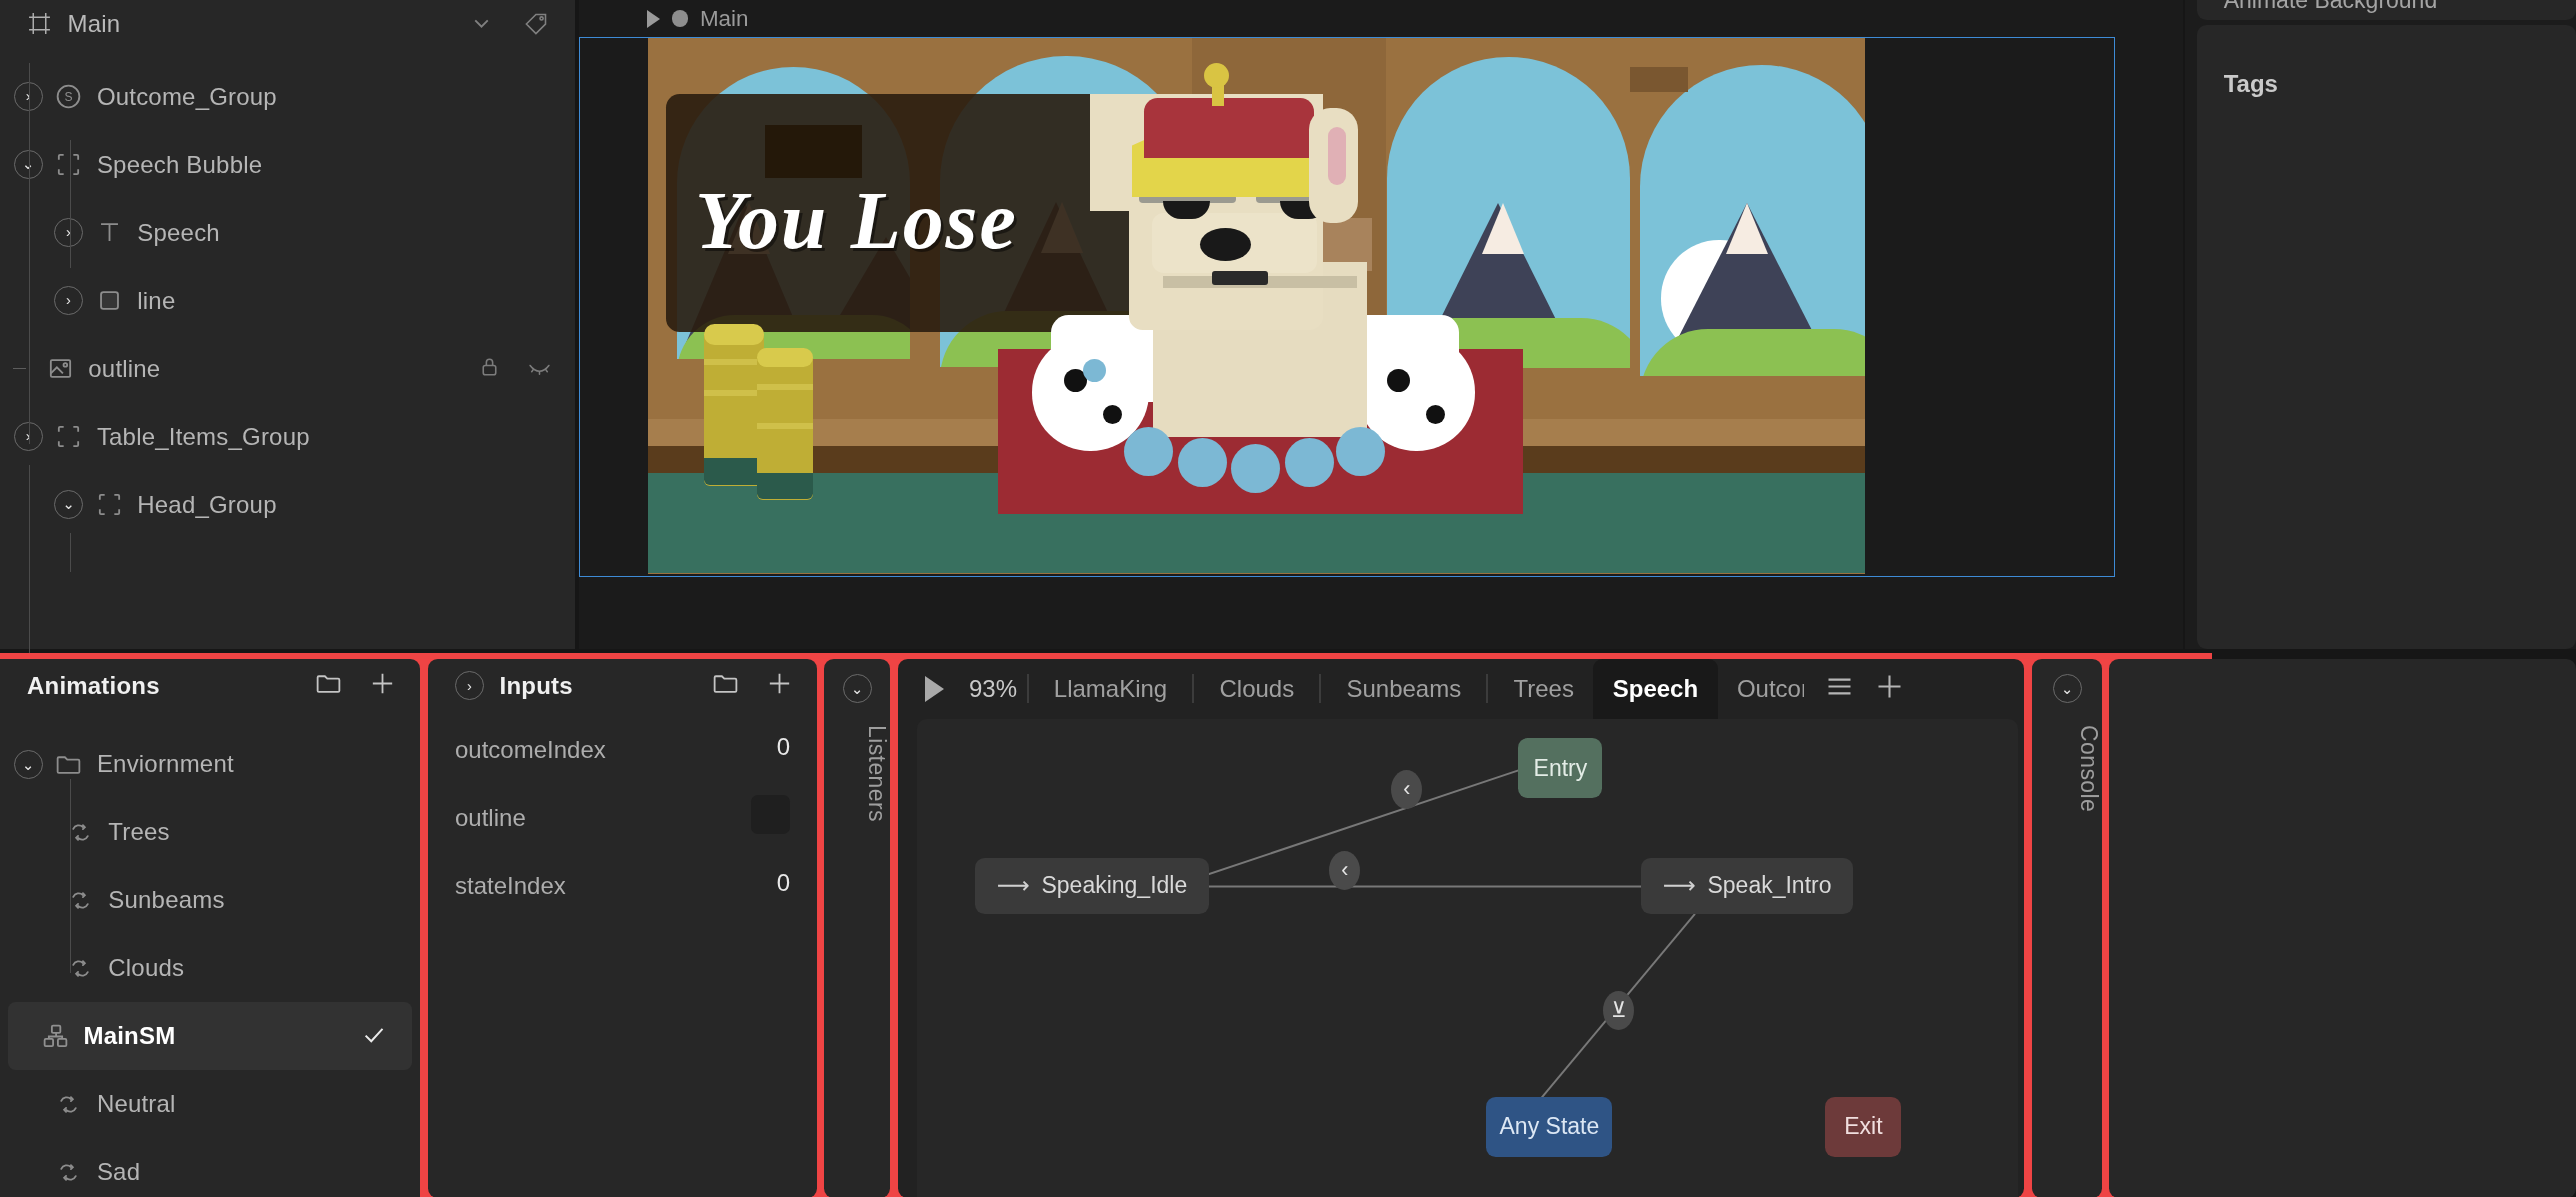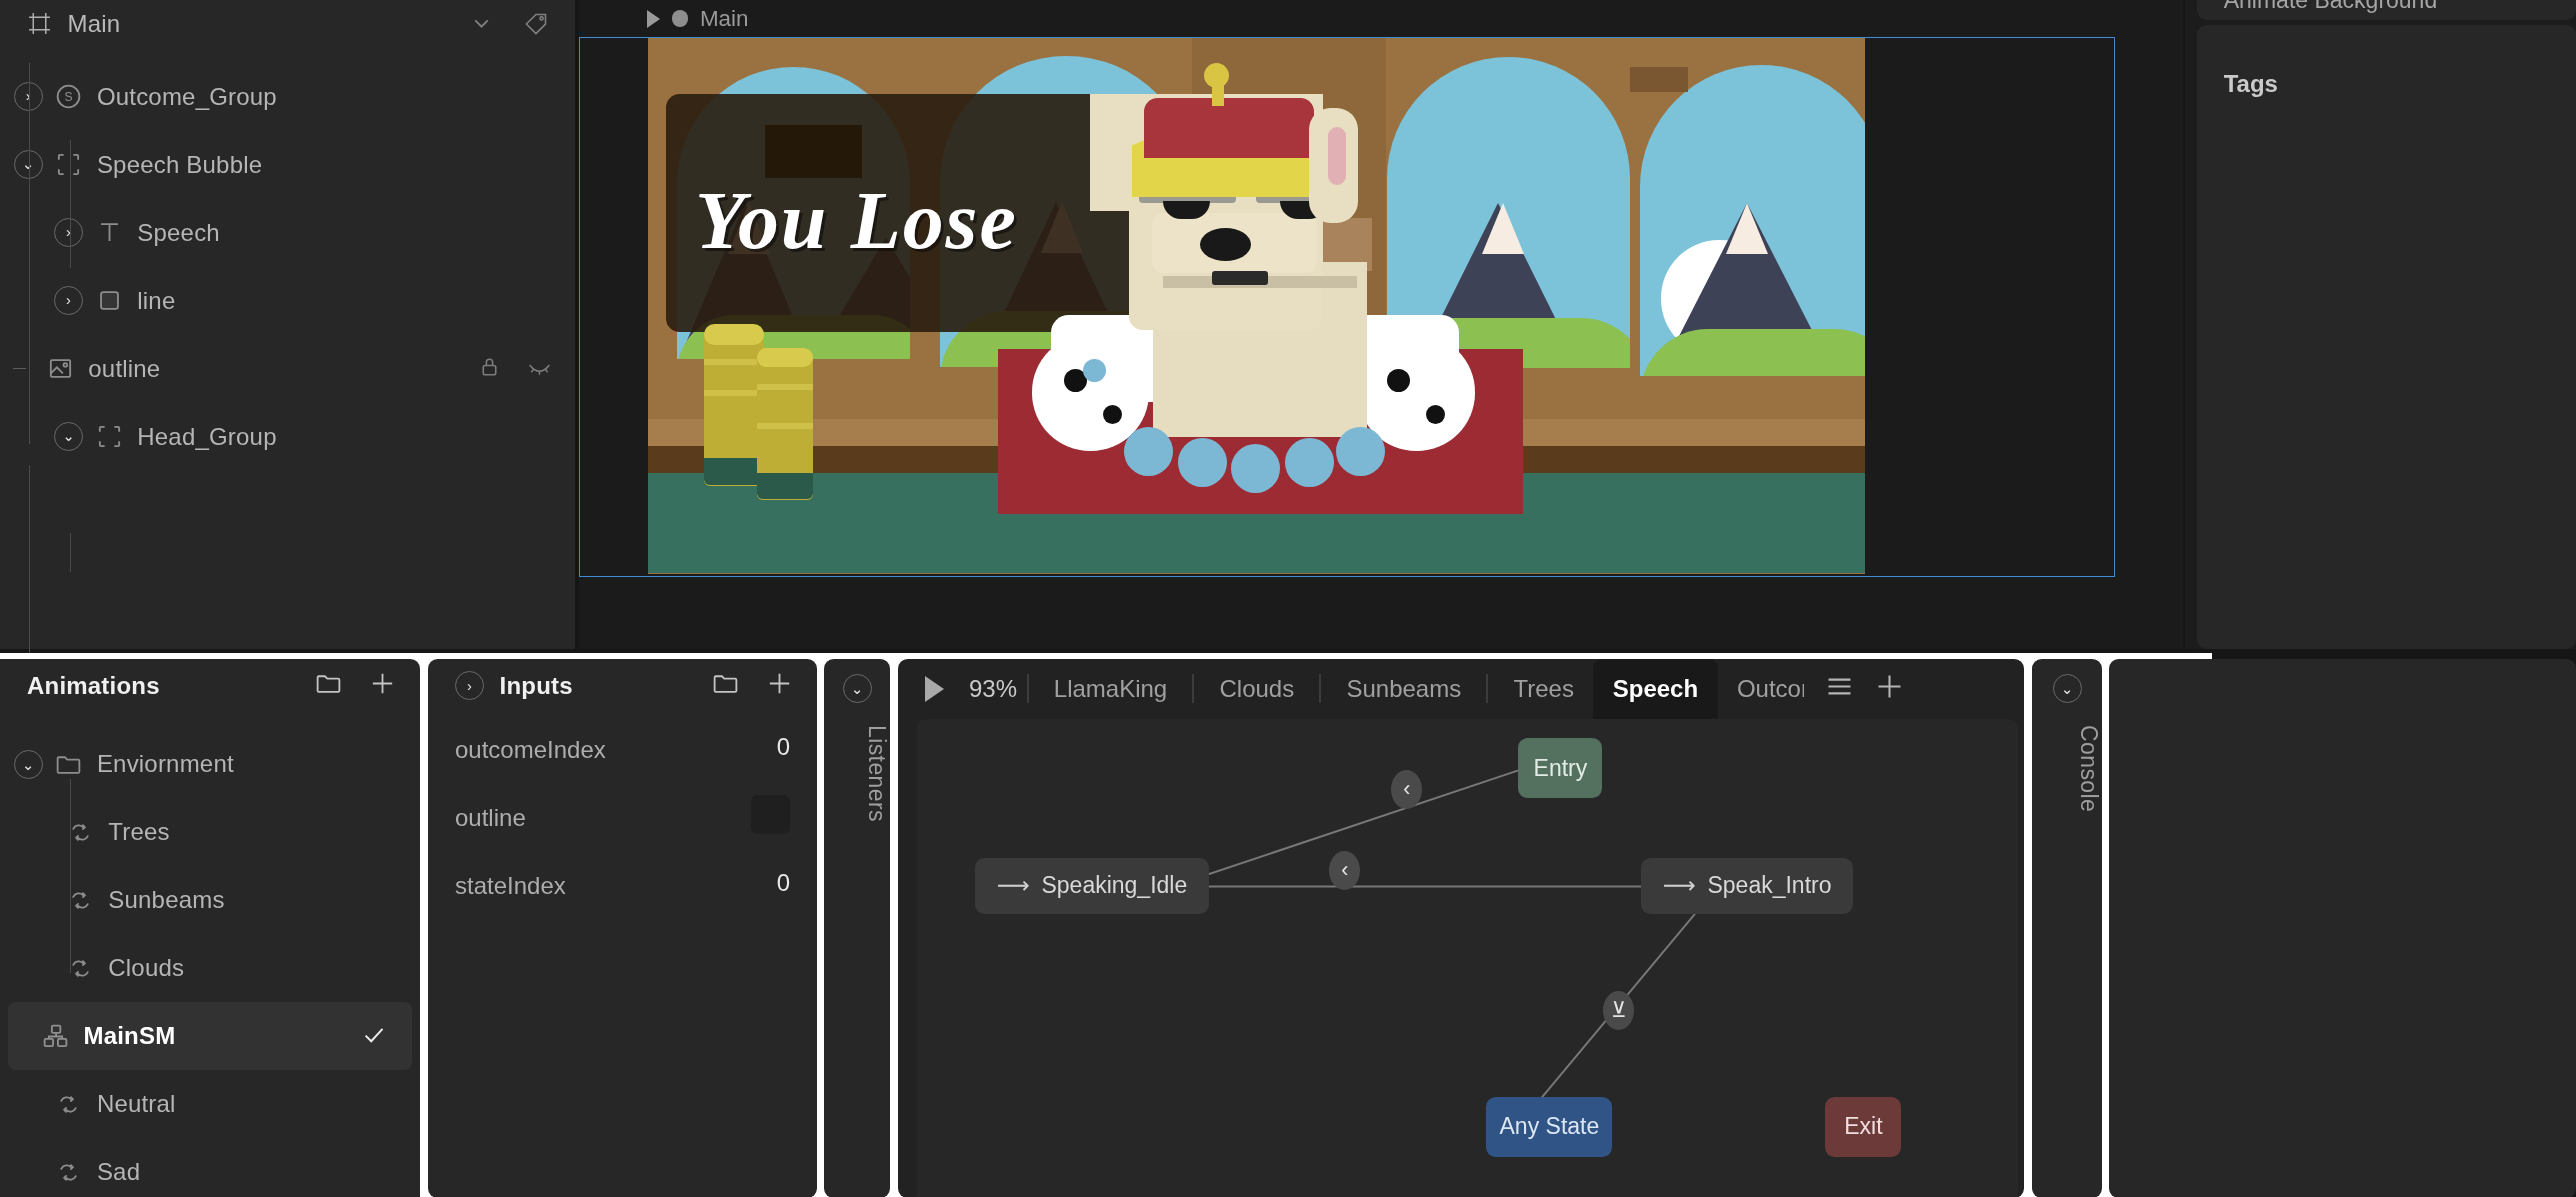--- a/index.html
+++ b/index.html
@@ -75,21 +75,21 @@
     display: flex; align-items: flex-end;
   }
   .insp-card-top span { font-size: 23px; color: #a5a5a5; transform: translateY(-5.8px); }
   .insp-card-tags {
     position: absolute; left: 11.7px; top: 25px; right: 0; bottom: 0;
     background: #272727; border-radius: 9.7px; padding: 45px 0 0 27px;
   }
   .insp-card-tags .lbl { font-size: 24px; color: #cacaca; font-weight: 700; }
 
   
-  #dock { position: absolute; left: 0; top: 653px; width: 2212px; height: 544px; background: #ffffff; }
+  #dock { position: absolute; left: 0; top: 653px; width: 2212px; height: 544px; background: #ef4444; }
 
   .panel { position: absolute; background: #272727; border-radius: 9.7px; }
 
   
   #animations { left: 0; top: 5.8px; width: 420px; height: 539px; border-radius: 0 9.7px 0 0; }
   .pnl-head { display: flex; align-items: center; height: 54px; padding: 0 23px 0 27px; }
   .pnl-head .ptitle { font-size: 24px; color: #f0f0f0; font-weight: 700; letter-spacing: 0.2px; }
   .pnl-head .pdisc {
     width: 29px; height: 29px; border-radius: 50%; border: 1px solid #6a6a6a; flex: none;
     display: flex; align-items: center; justify-content: center; color: #e8e8e8; font-size: 14.6px;
@@ -243,20 +243,27 @@
           <span class="ntools">
             <span><svg viewBox="0 0 24 24">
                 <rect x="6" y="11" width="12" height="9" rx="2" fill="none" stroke="#b5b5b5" stroke-width="1.5"></rect>
                 <path d="M9 11V8a3 3 0 016 0v3" fill="none" stroke="#b5b5b5" stroke-width="1.5"></path>
               </svg></span>
             <span><svg viewBox="0 0 24 24">
                 <path d="M3 11c3 4 6.5 5.5 9 5.5S18 15 21 11" fill="none" stroke="#b5b5b5" stroke-width="1.5" stroke-linecap="round"></path>
                 <path d="M6 15l-1.5 2M12 17v2.5M18 15l1.5 2" fill="none" stroke="#b5b5b5" stroke-width="1.5" stroke-linecap="round"></path>
               </svg></span>
           </span>
+        </div>
+        <div class="node" style="padding-left: 13.6px;">
+          <span class="disc">›</span>
+          <span class="tyicon"><svg viewBox="0 0 24 24">
+              <path d="M4 8V5a1 1 0 011-1h3M16 4h3a1 1 0 011 1v3M20 16v3a1 1 0 01-1 1h-3M8 20H5a1 1 0 01-1-1v-3" fill="none" stroke="#b5b5b5" stroke-width="1.5" stroke-dasharray="0"></path>
+            </svg></span>
+          <span class="nlabel">Table_Items_Group</span>
         </div>
         <div class="node" style="padding-left: 54px;">
           <span class="disc">⌄</span>
           <span class="tyicon"><svg viewBox="0 0 24 24">
               <path d="M4 8V5a1 1 0 011-1h3M16 4h3a1 1 0 011 1v3M20 16v3a1 1 0 01-1 1h-3M8 20H5a1 1 0 01-1-1v-3" fill="none" stroke="#b5b5b5" stroke-width="1.5" stroke-dasharray="0"></path>
             </svg></span>
           <span class="nlabel">Head_Group</span>
         </div>
         <div class="vline" style="left: 29px; top: 15.6px; height: 264px;"></div>
         <div class="vline" style="left: 70px; top: 93px; height: 128px;"></div>

